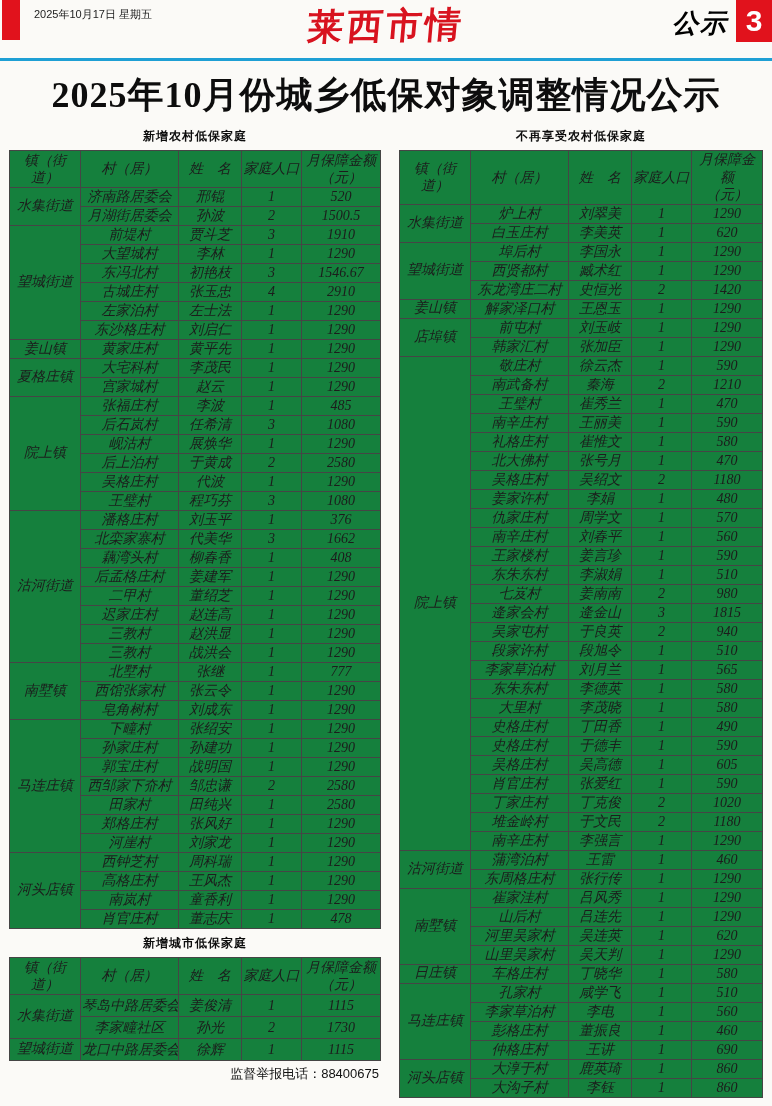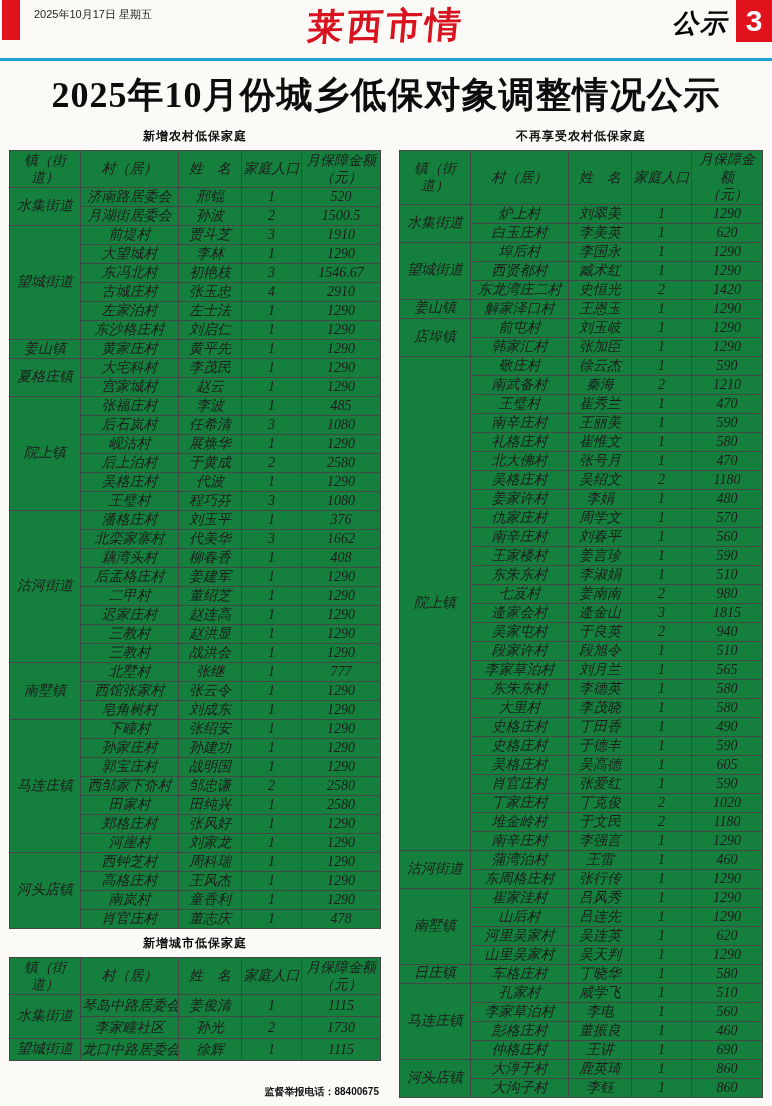--- a/index.html
+++ b/index.html
@@ -39,22 +39,22 @@
     overflow:hidden;font-weight:normal;}
   .grid th{height:36px;line-height:1.25;white-space:pre-line;}
   .grid td{height:18px;line-height:18px;white-space:nowrap;}
   .grid td.town{line-height:1.2;white-space:normal;}
   .grid th:nth-child(1){width:68px;}
   .grid th:nth-child(2){width:95px;}
   .grid th:nth-child(3){width:60px;}
   .grid th:nth-child(4){width:57px;}
   .t-urban td{height:21px;line-height:21px;}
   
-  .footer-note{margin-top:24px;text-align:right;padding-right:2px;
-    font-family:"Liberation Sans", sans-serif;font-size:10px;font-weight:bold;color:#111;}
+  .footer-note{margin-top:4px;text-align:right;padding-right:2px;
+    font-family:"Liberation Sans", sans-serif;font-size:13px;font-weight:normal;color:#111;}
 </style>
 </head>
 <body>
 
 <div class="hdr">
   <div class="red-bar-left"></div>
   <div class="date-block">
     <div>2025年10月17日  星期五</div>
   </div>
   <div class="masthead">莱西市情</div>

